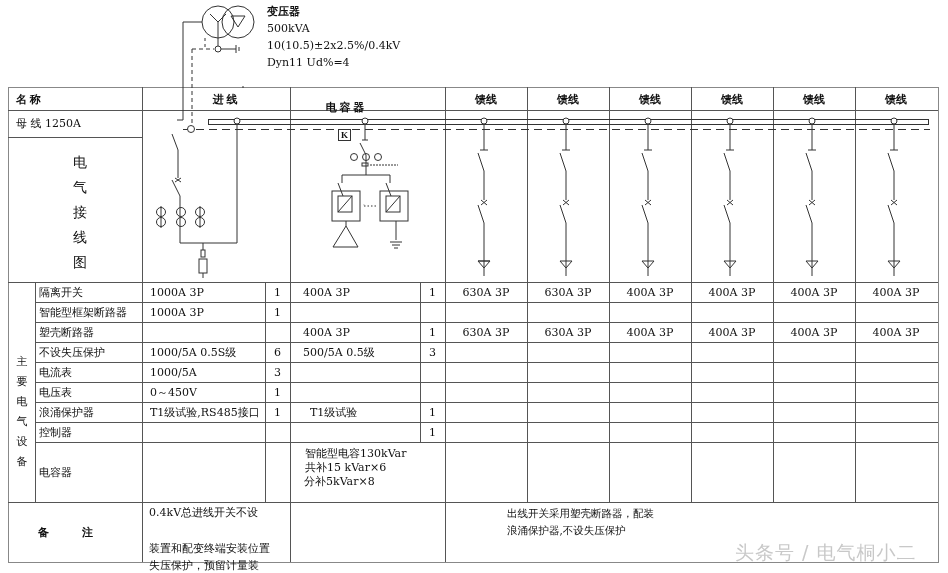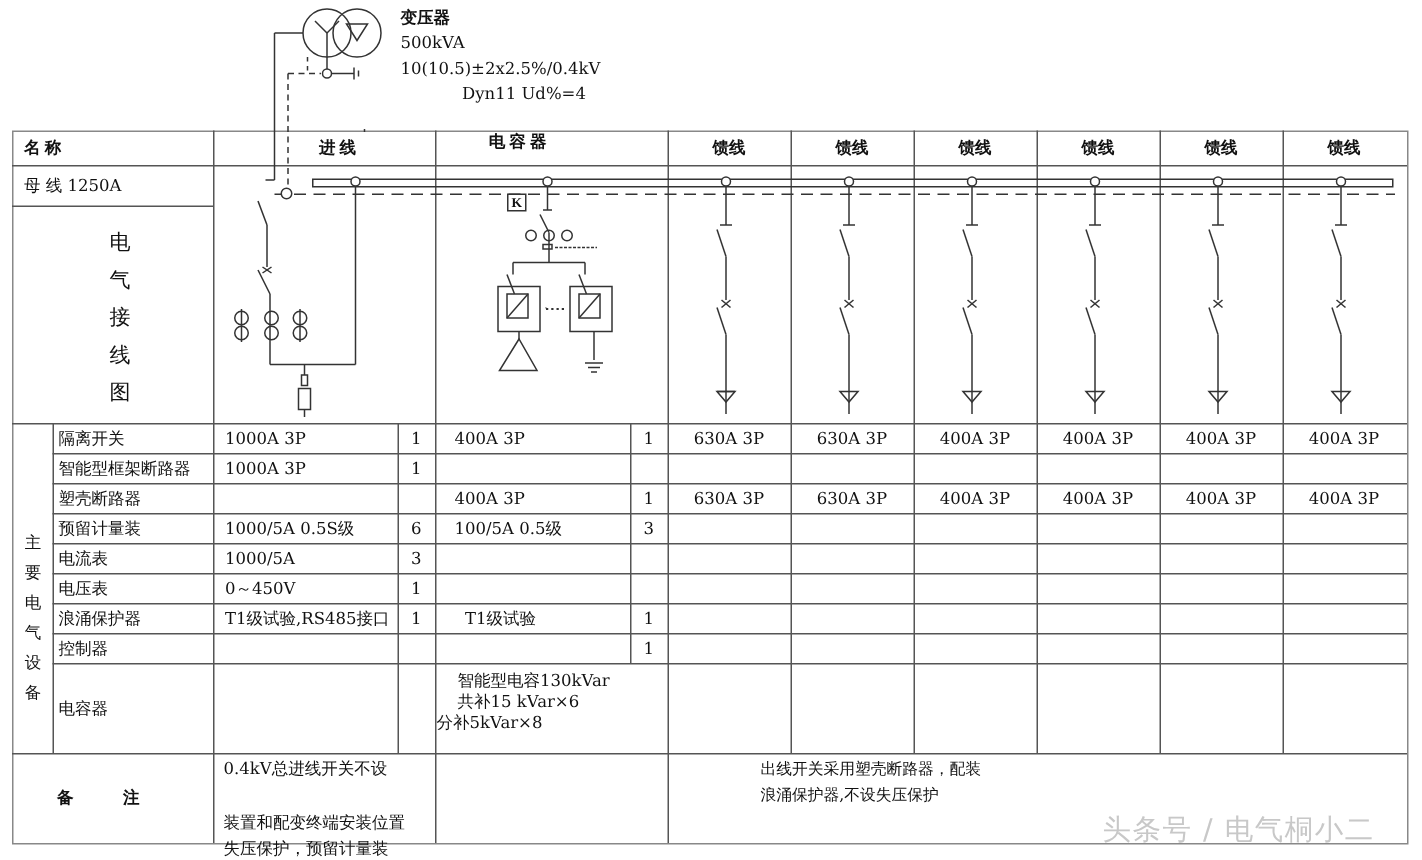--- a/index.html
+++ b/index.html
@@ -207,25 +207,25 @@
       <line x1="-6" y1="205" x2="0" y2="223"></line>
         <line x1="0" y1="223" x2="0" y2="276"></line>
       <polygon points="-6,261 6,261 0,268"></polygon>
     </g>
   </g>
 </svg>
 
 <div class="xfmr-text bold" style="top:3px;">变压器</div>
 <div class="xfmr-text" style="top:20px;">500kVA</div>
 <div class="xfmr-text" style="top:37px;">10(10.5)±2x2.5%/0.4kV</div>
-<div class="xfmr-text" style="top:54px;margin-left:41px;">Dyn11 Ud%=4</div>
+<div class="xfmr-text" style="top:54px;">Dyn11 Ud%=4</div>
 
 <div class="txt bold" style="left:16px;top:92px;">名  称</div>
 <div class="txt bold center" style="left:190px;top:92px;width:70px;">进  线</div>
-<div class="txt bold center" style="left:310px;top:88px;width:70px;">电 容 器</div>
+<div class="txt bold center" style="left:310px;top:100px;width:70px;">电 容 器</div>
 <div class="txt bold center" style="left:445px;top:92px;width:82px;">馈线</div>
 <div class="txt bold center" style="left:527px;top:92px;width:82px;">馈线</div>
 <div class="txt bold center" style="left:609px;top:92px;width:82px;">馈线</div>
 <div class="txt bold center" style="left:691px;top:92px;width:82px;">馈线</div>
 <div class="txt bold center" style="left:773px;top:92px;width:82px;">馈线</div>
 <div class="txt bold center" style="left:855px;top:92px;width:82px;">馈线</div>
 
 <div class="txt" style="left:16px;top:117px;">母  线  1250A</div>
 
 <div class="txt bold" style="left:338px;top:129px;font-size:9px;line-height:10px;border:1px solid #333;padding:0 2px;">K</div>
@@ -274,24 +274,24 @@
     <div class="txt" style="left: 150px; top: 326px;"></div>
     <div class="txt center" style="left: 265px; top: 326px; width: 25px;"></div>
     <div class="txt" style="left: 303px; top: 326px;">400A 3P</div>
     <div class="txt center" style="left: 420px; top: 326px; width: 25px;">1</div>
     <div class="txt center" style="left: 445px; top: 326px; width: 82px;">630A 3P</div>
     <div class="txt center" style="left: 527px; top: 326px; width: 82px;">630A 3P</div>
     <div class="txt center" style="left: 609px; top: 326px; width: 82px;">400A 3P</div>
     <div class="txt center" style="left: 691px; top: 326px; width: 82px;">400A 3P</div>
     <div class="txt center" style="left: 773px; top: 326px; width: 82px;">400A 3P</div>
     <div class="txt center" style="left: 855px; top: 326px; width: 82px;">400A 3P</div>
-    <div class="txt" style="left: 39px; top: 346px;">预留计量装</div>
+    <div class="txt" style="left: 39px; top: 346px;">不设失压保护</div>
     <div class="txt" style="left: 150px; top: 346px;">1000/5A 0.5S级</div>
     <div class="txt center" style="left: 265px; top: 346px; width: 25px;">6</div>
-    <div class="txt" style="left: 303px; top: 346px;">100/5A 0.5级</div>
+    <div class="txt" style="left: 303px; top: 346px;">500/5A 0.5级</div>
     <div class="txt center" style="left: 420px; top: 346px; width: 25px;">3</div>
     <div class="txt center" style="left: 445px; top: 346px; width: 82px;"></div>
     <div class="txt center" style="left: 527px; top: 346px; width: 82px;"></div>
     <div class="txt center" style="left: 609px; top: 346px; width: 82px;"></div>
     <div class="txt center" style="left: 691px; top: 346px; width: 82px;"></div>
     <div class="txt center" style="left: 773px; top: 346px; width: 82px;"></div>
     <div class="txt center" style="left: 855px; top: 346px; width: 82px;"></div>
     <div class="txt" style="left: 39px; top: 366px;">电流表</div>
     <div class="txt" style="left: 150px; top: 366px;">1000/5A</div>
     <div class="txt center" style="left: 265px; top: 366px; width: 25px;">3</div>
@@ -334,21 +334,21 @@
     <div class="txt center" style="left: 527px; top: 426px; width: 82px;"></div>
     <div class="txt center" style="left: 609px; top: 426px; width: 82px;"></div>
     <div class="txt center" style="left: 691px; top: 426px; width: 82px;"></div>
     <div class="txt center" style="left: 773px; top: 426px; width: 82px;"></div>
     <div class="txt center" style="left: 855px; top: 426px; width: 82px;"></div>
   </div>
 
 <div class="txt" style="left:39px;top:466px;">电容器</div>
 <div class="txt" style="left:305px;top:447px;">智能型电容130kVar</div>
 <div class="txt" style="left:305px;top:461px;">共补15 kVar×6</div>
-<div class="txt" style="left:291px;top:475px;text-align:right;">分补5kVar×8</div>
+<div class="txt" style="left:304px;top:475px;text-align:right;">分补5kVar×8</div>
 
 <div class="txt bold" style="left:38px;top:525px;">备</div>
 <div class="txt bold" style="left:82px;top:525px;">注</div>
 <div class="txt" style="left:149px;top:504px;line-height:18px;">0.4kV总进线开关不设</div>
 <div class="txt" style="left:149px;top:522px;line-height:18px;margin-top:35px;">失压保护，预留计量装</div>
 <div class="txt" style="left:149px;top:540px;line-height:18px;text-align:center;">装置和配变终端安装位置</div>
 <div class="txt" style="left:507px;top:505px;line-height:17px;font-size:10.5px;">出线开关采用塑壳断路器，配装</div>
 <div class="txt" style="left:507px;top:522px;line-height:17px;font-size:10.5px;">浪涌保护器,不设失压保护</div>
 
 <div class="watermark">头条号 / 电气桐小二</div>

